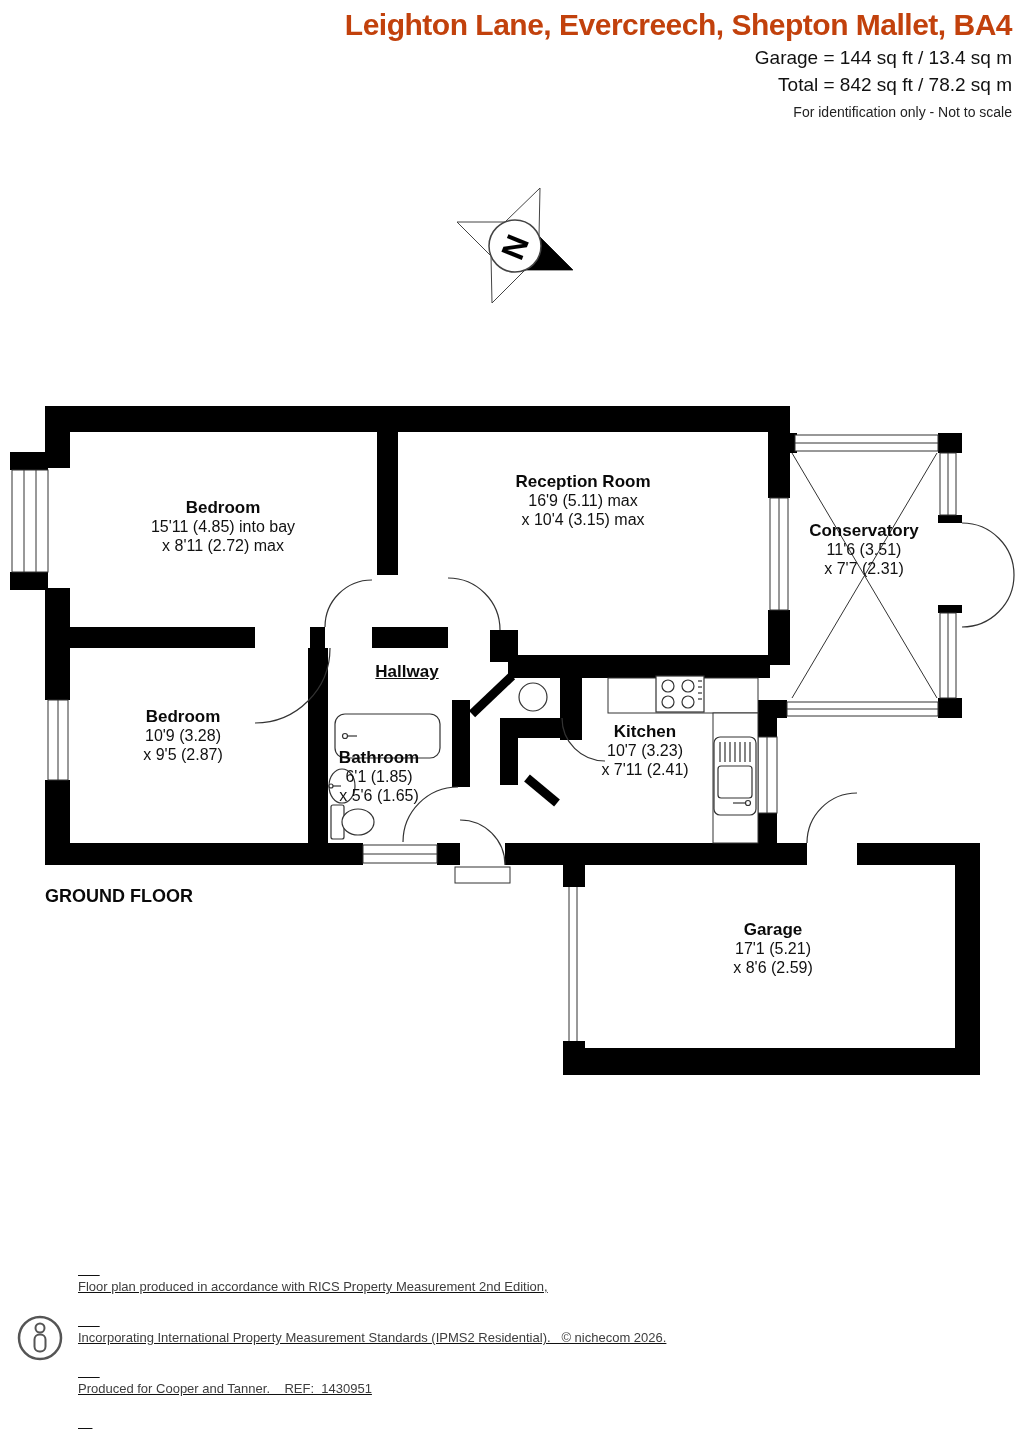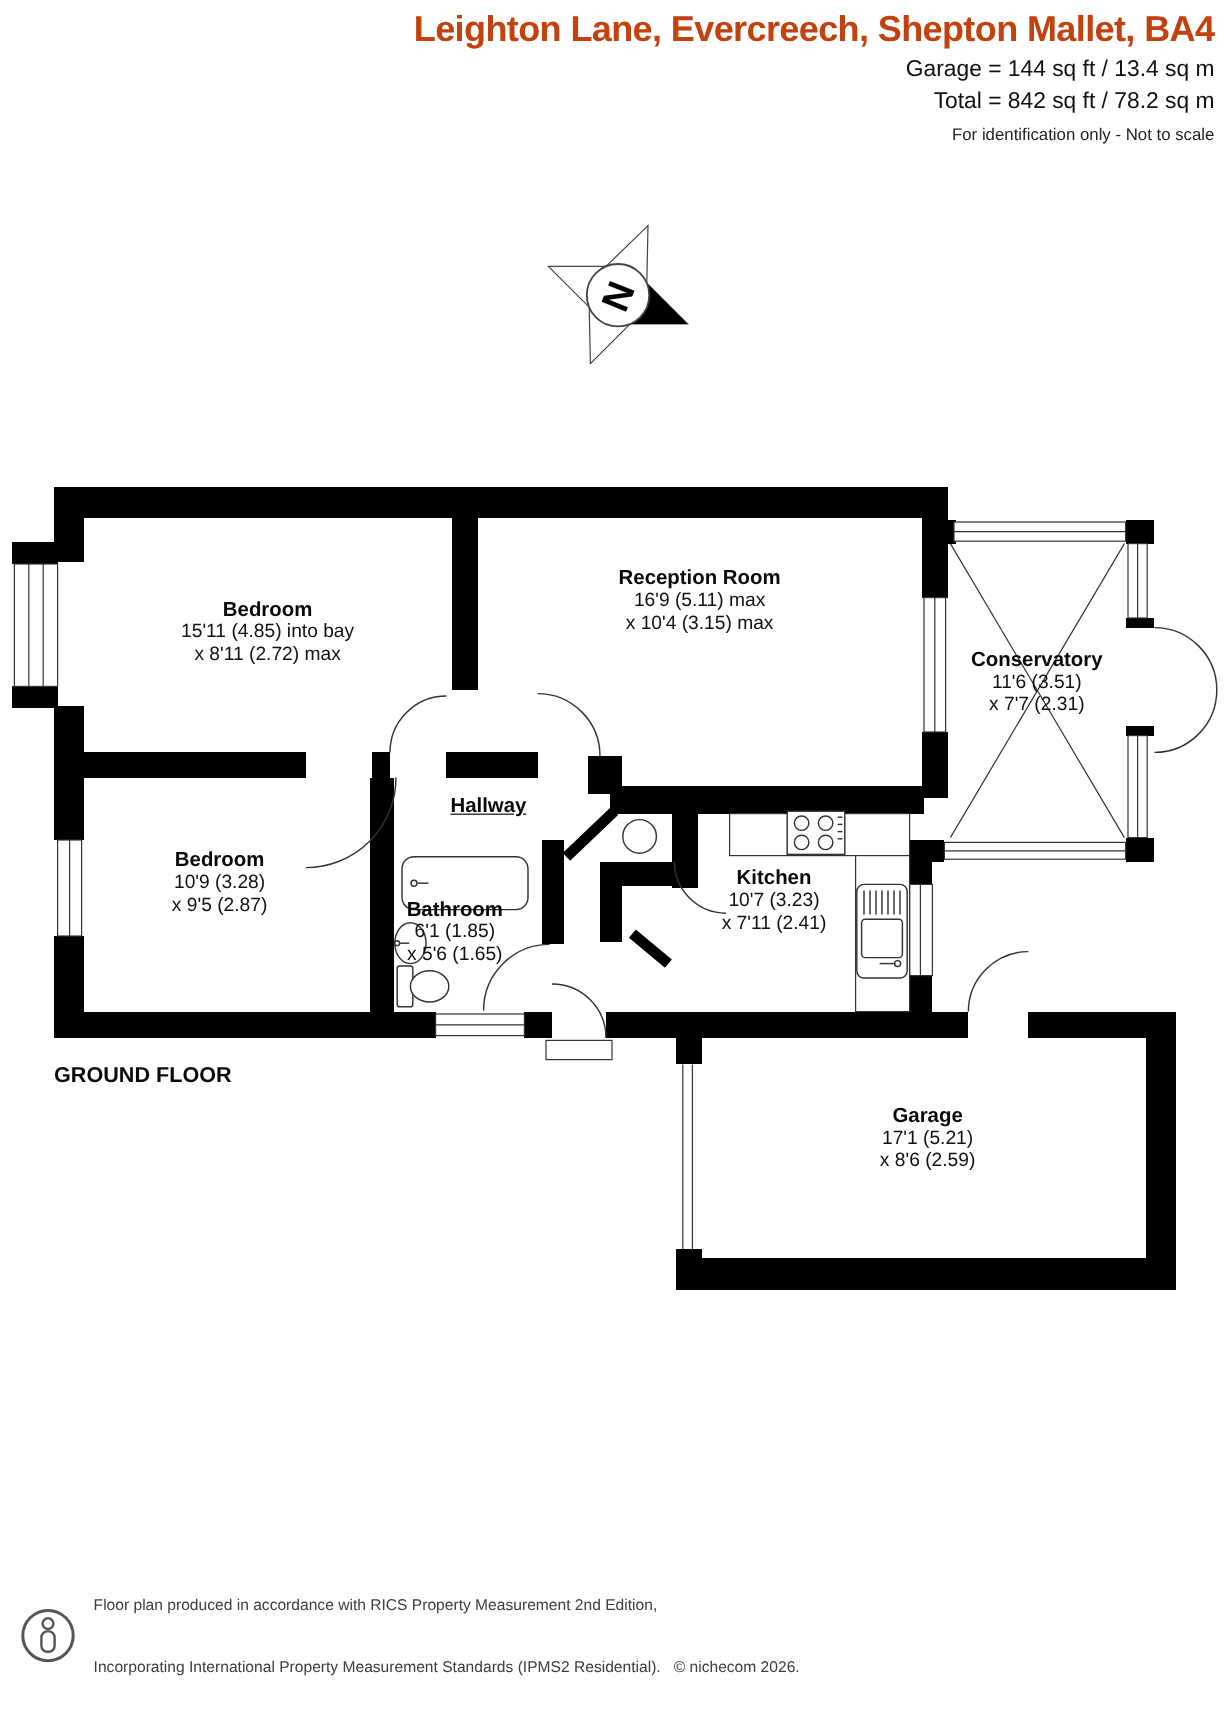--- a/index.html
+++ b/index.html
@@ -7,21 +7,21 @@
         font-family:"Liberation Sans",sans-serif;color:#111;}
   .plan-svg{position:absolute;left:0;top:0;}
   .header{position:absolute;top:8px;right:12px;text-align:right;}
   .title{font-size:30px;font-weight:bold;letter-spacing:-0.5px;color:#c2410c;}
   .area-line{font-size:19px;margin-top:5px;color:#111;}
   .disclaimer{font-size:14px;margin-top:8px;color:#222;}
   .room-label{position:absolute;transform:translateX(-50%);text-align:center;white-space:nowrap;}
   .rn{font-size:17px;font-weight:bold;color:#0a0a0a;line-height:19px;}
   .rd{font-size:16px;color:#111;line-height:19px;}
   .floor-label{position:absolute;left:45px;top:886px;font-size:18px;font-weight:bold;color:#0a0a0a;}
-  .footer{position:absolute;left:16px;bottom:14px;display:flex;align-items:center;}
+  .footer{position:absolute;left:16px;bottom:14px;display:flex;align-items:center;text-decoration:underline;}
   .footer-text{margin-left:14px;font-size:13px;line-height:17px;color:#3d3d3d;white-space:pre-wrap;}
 </style>
 </head>
 <body>
 
 <div class="page">
 
   <svg class="plan-svg" width="1024" height="1445" viewBox="0 0 1024 1445">
 
     <g stroke="#444" fill="#fff" stroke-width="1">
@@ -184,21 +184,21 @@
   <div class="room-label" style="left:223px;top:498px;">
     <div class="rn">Bedroom</div>
     <div class="rd">15'11 (4.85) into bay</div>
     <div class="rd">x 8'11 (2.72) max</div>
   </div>
   <div class="room-label" style="left:583px;top:472px;">
     <div class="rn">Reception Room</div>
     <div class="rd">16'9 (5.11) max</div>
     <div class="rd">x 10'4 (3.15) max</div>
   </div>
-  <div class="room-label" style="left:864px;top:540px;">
+  <div class="room-label" style="left:864px;top:521px;">
     <div class="rn">Conservatory</div>
     <div class="rd">11'6 (3.51)</div>
     <div class="rd">x 7'7 (2.31)</div>
   </div>
   <div class="room-label" style="left:407px;top:662px;text-decoration:underline;">
     <div class="rn">Hallway</div>
   </div>
   <div class="room-label" style="left:183px;top:707px;">
     <div class="rn">Bedroom</div>
     <div class="rd">10'9 (3.28)</div>
@@ -224,16 +224,17 @@
 
   <div class="footer">
     <svg width="48" height="48" viewBox="0 0 48 48">
       <circle cx="24" cy="24" r="21" fill="none" stroke="#555" stroke-width="2.5"></circle>
       <circle cx="24" cy="14" r="4.5" fill="none" stroke="#555" stroke-width="2"></circle>
       <rect x="18.5" y="20.5" width="11" height="17" rx="5" fill="none" stroke="#555" stroke-width="2"></rect>
     </svg>
     <div class="footer-text">
       <div>Floor plan produced in accordance with RICS Property Measurement 2nd Edition,</div>
       <div>Incorporating International Property Measurement Standards (IPMS2 Residential).   © nichecom 2026.</div>
+      <div>Produced for Cooper and Tanner.    REF:  1430951</div>
     </div>
   </div>
 
 </div>
 
 </body></html>

